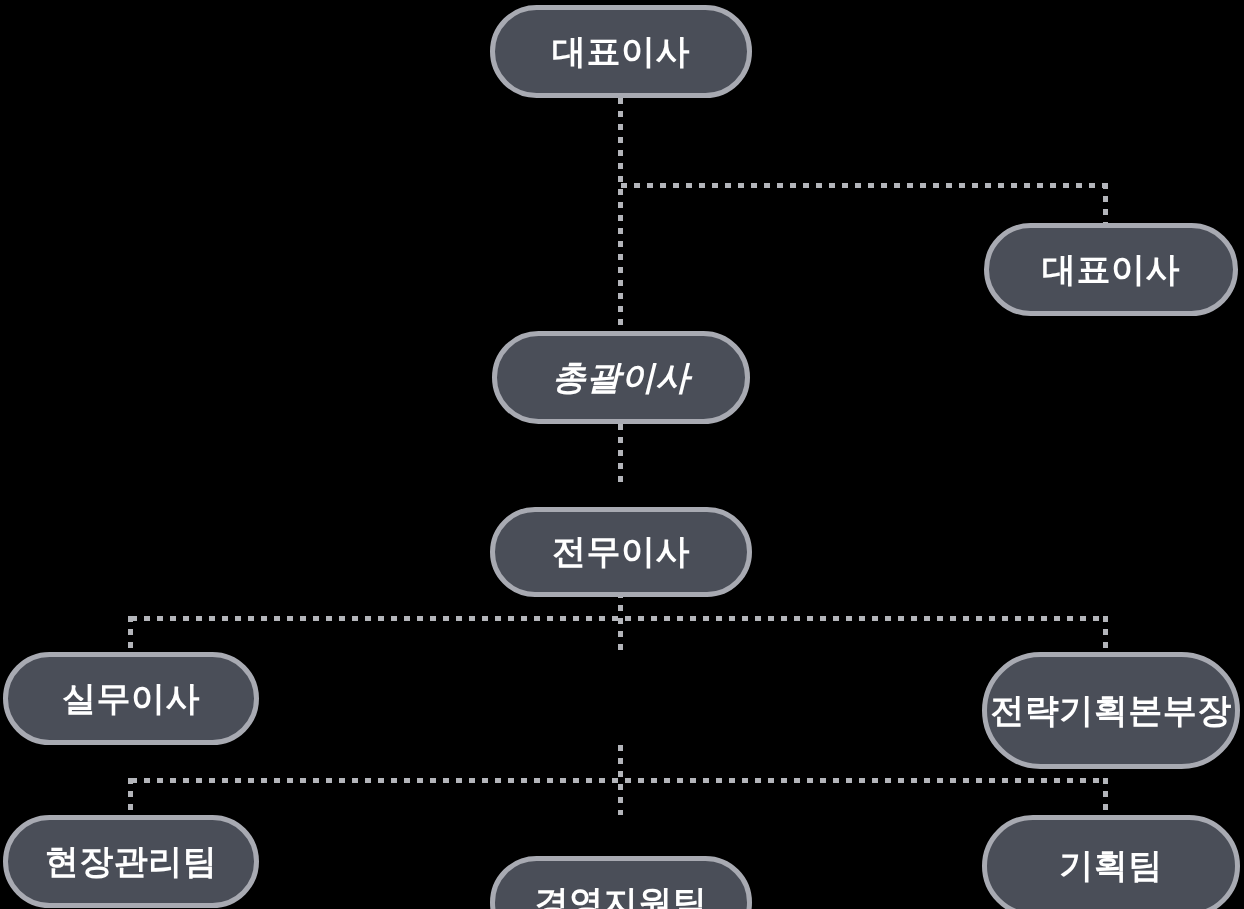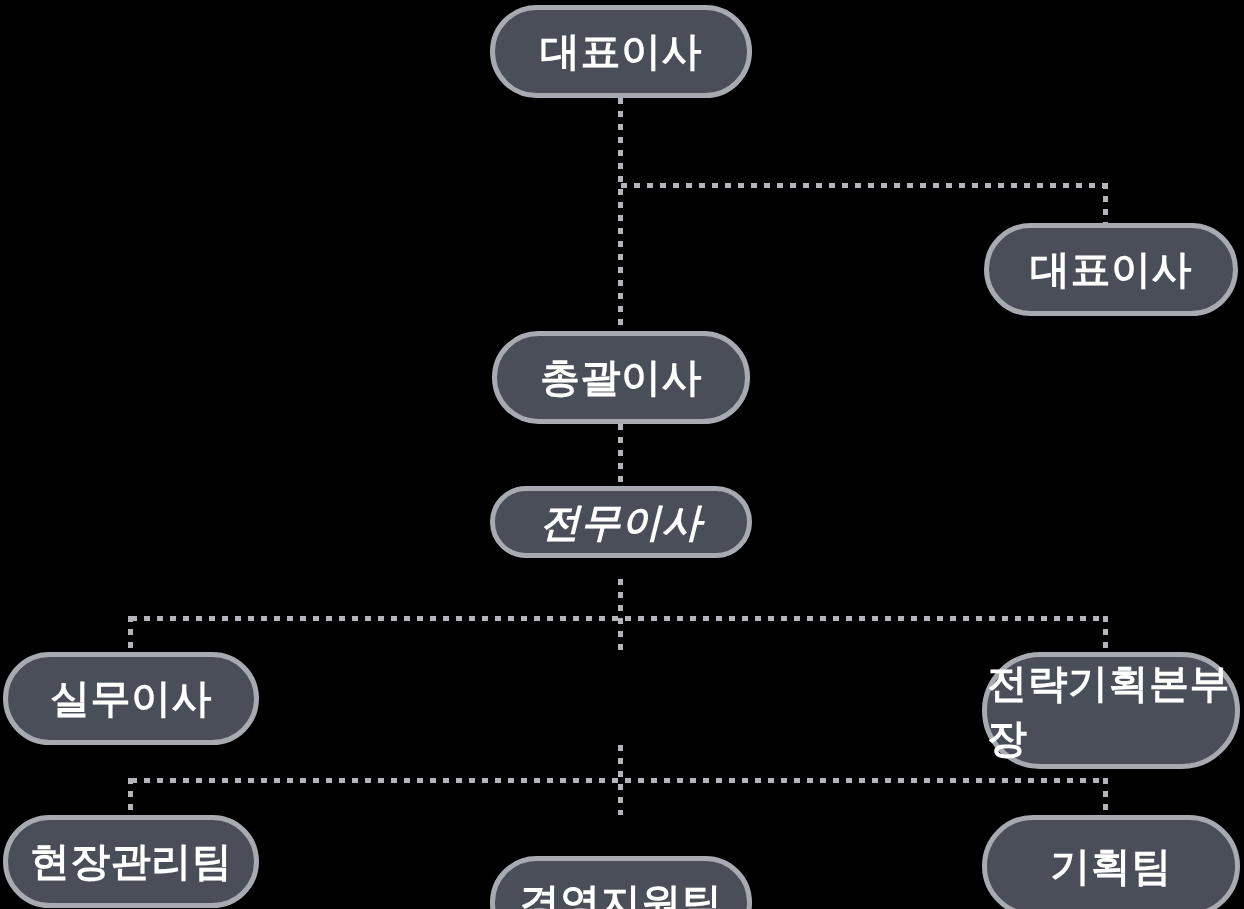--- a/index.html
+++ b/index.html
@@ -15,21 +15,21 @@
     background: var(--background, #000000);
     overflow: hidden;
   }
   .node {
     position: absolute;
     box-sizing: border-box;
     background: var(--node-fill, #4a4e58);
     border: 5px solid var(--node-border, #a8aab2);
     border-radius: 60px;
     color: var(--node-text-color, #ffffff);
-    font-size: 40px;
+    font-size: 34px;
     font-weight: 700;
     display: flex;
     align-items: center;
     justify-content: center;
     letter-spacing: 0.5px;
     text-align: left;
   }
   .v-line {
     position: absolute;
     width: 5px;
@@ -43,22 +43,22 @@
     height: 5px;
     background-image: repeating-linear-gradient(
       to right,
       var(--connector-color, #b3b5ba) 0 6px,
       transparent 6px 13px);
   }
 
   
   .n-ceo                { left: 490px; top: 5px;   width: 262px; height: 93px; }
   .n-secretary          { left: 984px; top: 223px; width: 254px; height: 93px; }
-  .n-general-director   { left: 492px; top: 331px; width: 258px; height: 93px; }
-  .n-executive-director { left: 490px; top: 486px; width: 262px; height: 72px; font-style: italic; }
+  .n-general-director   { left: 492px; top: 331px; width: 258px; height: 93px; font-style: italic; }
+  .n-executive-director { left: 490px; top: 507px; width: 262px; height: 90px; }
   .n-operations-director{ left: 3px;   top: 652px; width: 256px; height: 93px; }
   .n-management-director{ left: 490px; top: 652px; width: 262px; height: 93px; }
   .n-strategy-head      { left: 982px; top: 652px; width: 258px; height: 117px; }
   .n-site-team          { left: 3px;   top: 815px; width: 256px; height: 93px; }
   .n-support-team       { left: 490px; top: 815px; width: 262px; height: 93px; margin-top: 41px; }
   .n-planning-team      { left: 982px; top: 815px; width: 258px; height: 102px; }
 
   
   .c-ceo-down           { left: 618px;  top: 98px;  height: 233px; }
   .c-branch-secretary-h { left: 621px;  top: 183px; width: 484px;  }

